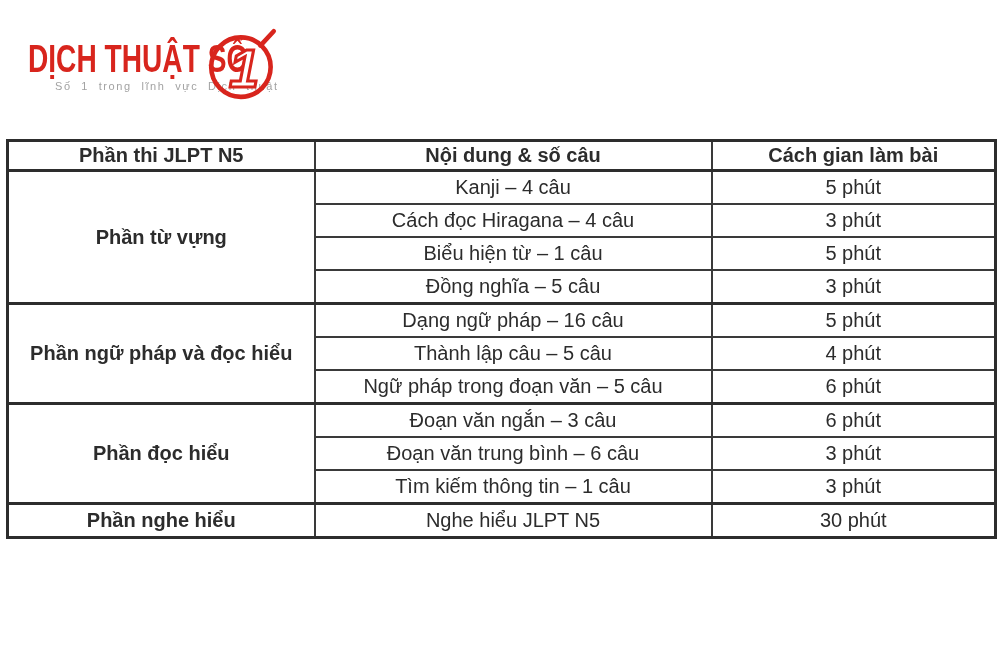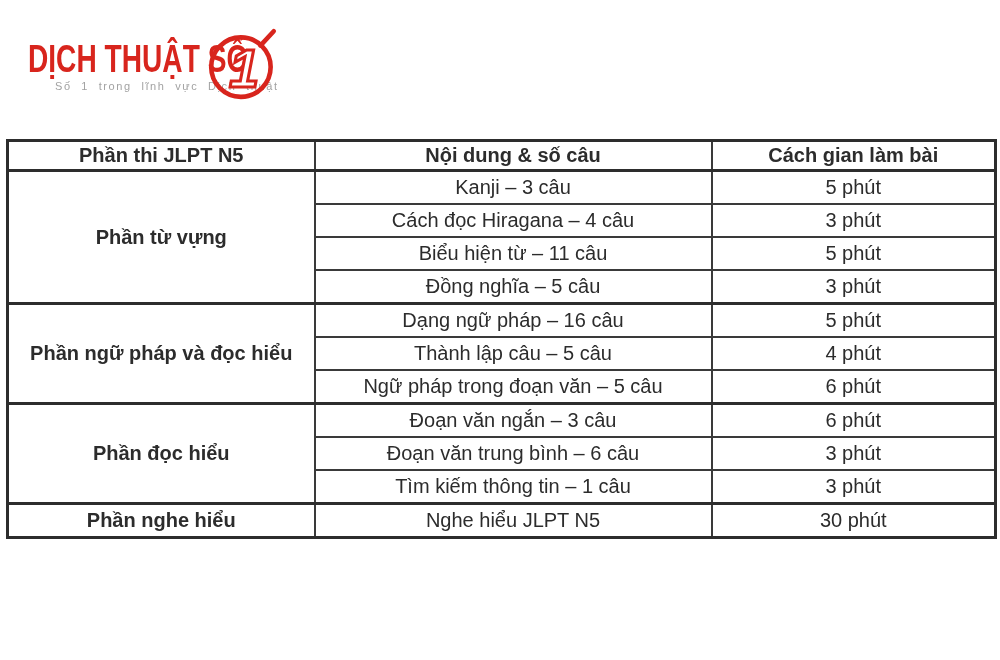--- a/index.html
+++ b/index.html
@@ -120,29 +120,29 @@
       <thead>
         <tr>
           <th>Phần thi JLPT N5</th>
           <th>Nội dung &amp; số câu</th>
           <th>Cách gian làm bài</th>
         </tr>
       </thead>
       <tbody>
           <tr class="section-start">
             <td rowspan="4" class="section-cell">Phần từ vựng</td>
-            <td>Kanji – 3 câu</td>
+            <td>Kanji – 4 câu</td>
             <td>5 phút</td>
           </tr>
           <tr>
             <td>Cách đọc Hiragana – 4 câu</td>
             <td>3 phút</td>
           </tr>
           <tr>
-            <td>Biểu hiện từ – 11 câu</td>
+            <td>Biểu hiện từ – 1 câu</td>
             <td>5 phút</td>
           </tr>
           <tr>
             <td>Đồng nghĩa – 5 câu</td>
             <td>3 phút</td>
           </tr>
           <tr class="section-start">
             <td rowspan="3" class="section-cell">Phần ngữ pháp và đọc hiểu</td>
             <td>Dạng ngữ pháp – 16 câu</td>
             <td>5 phút</td>

